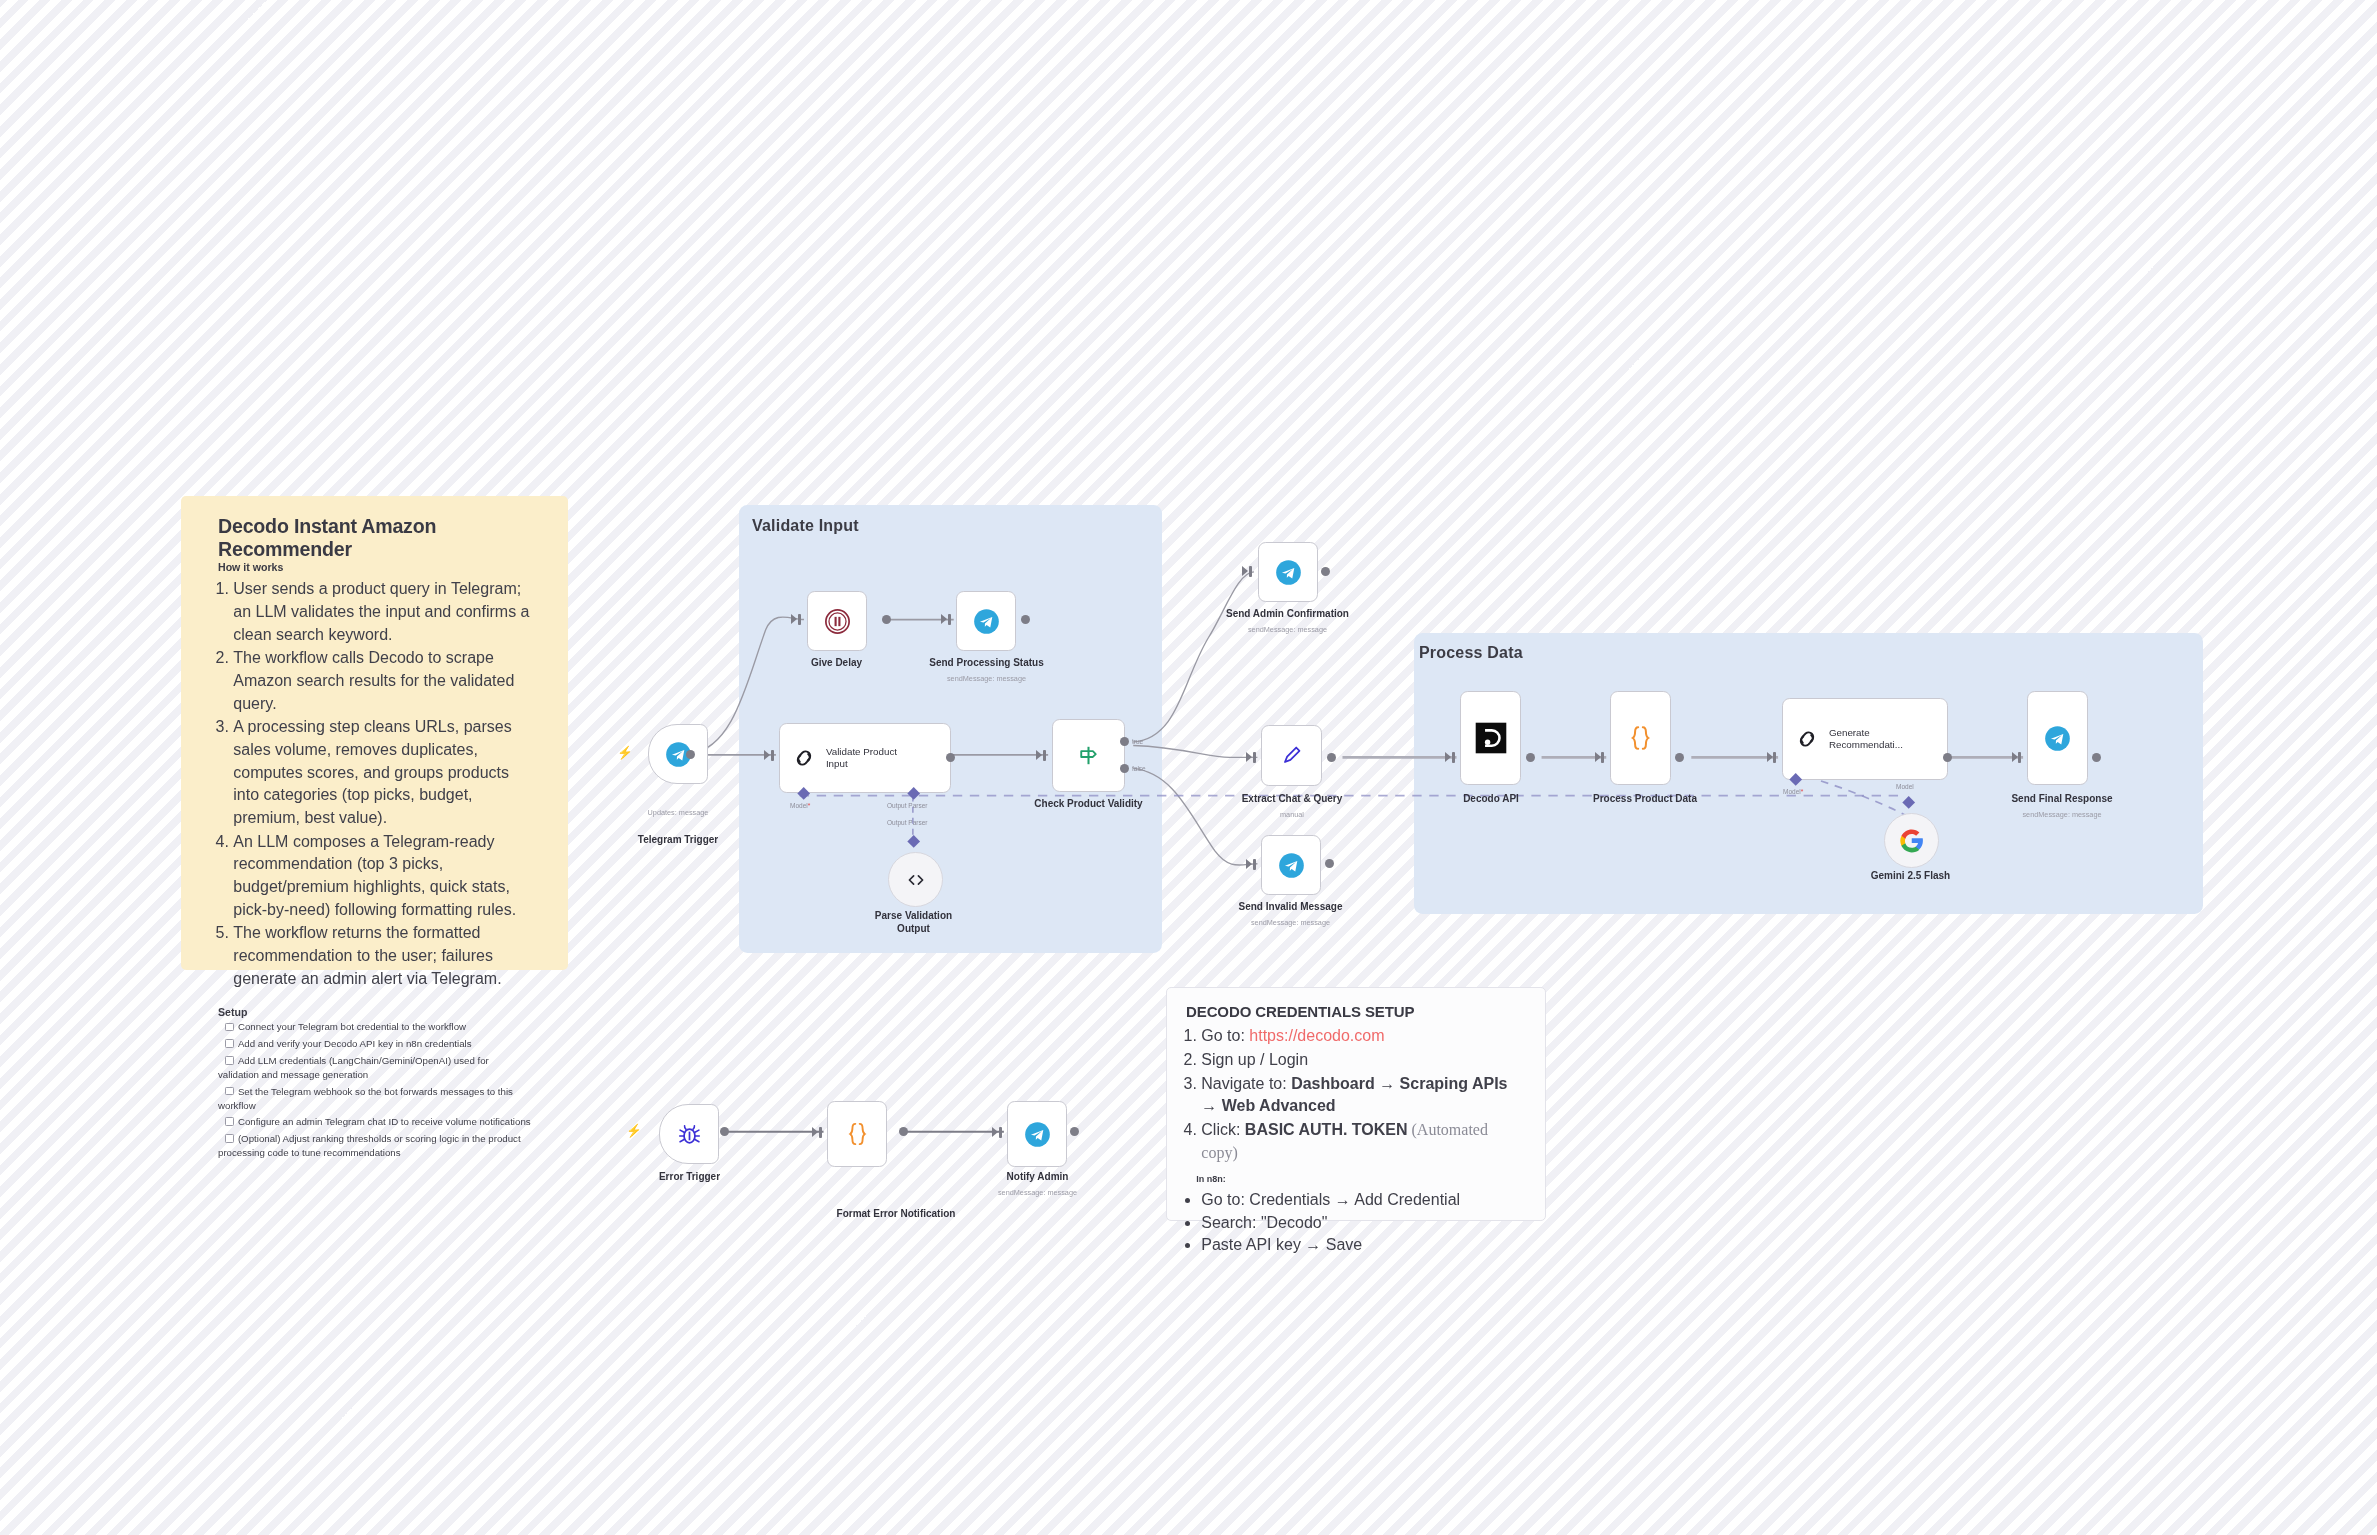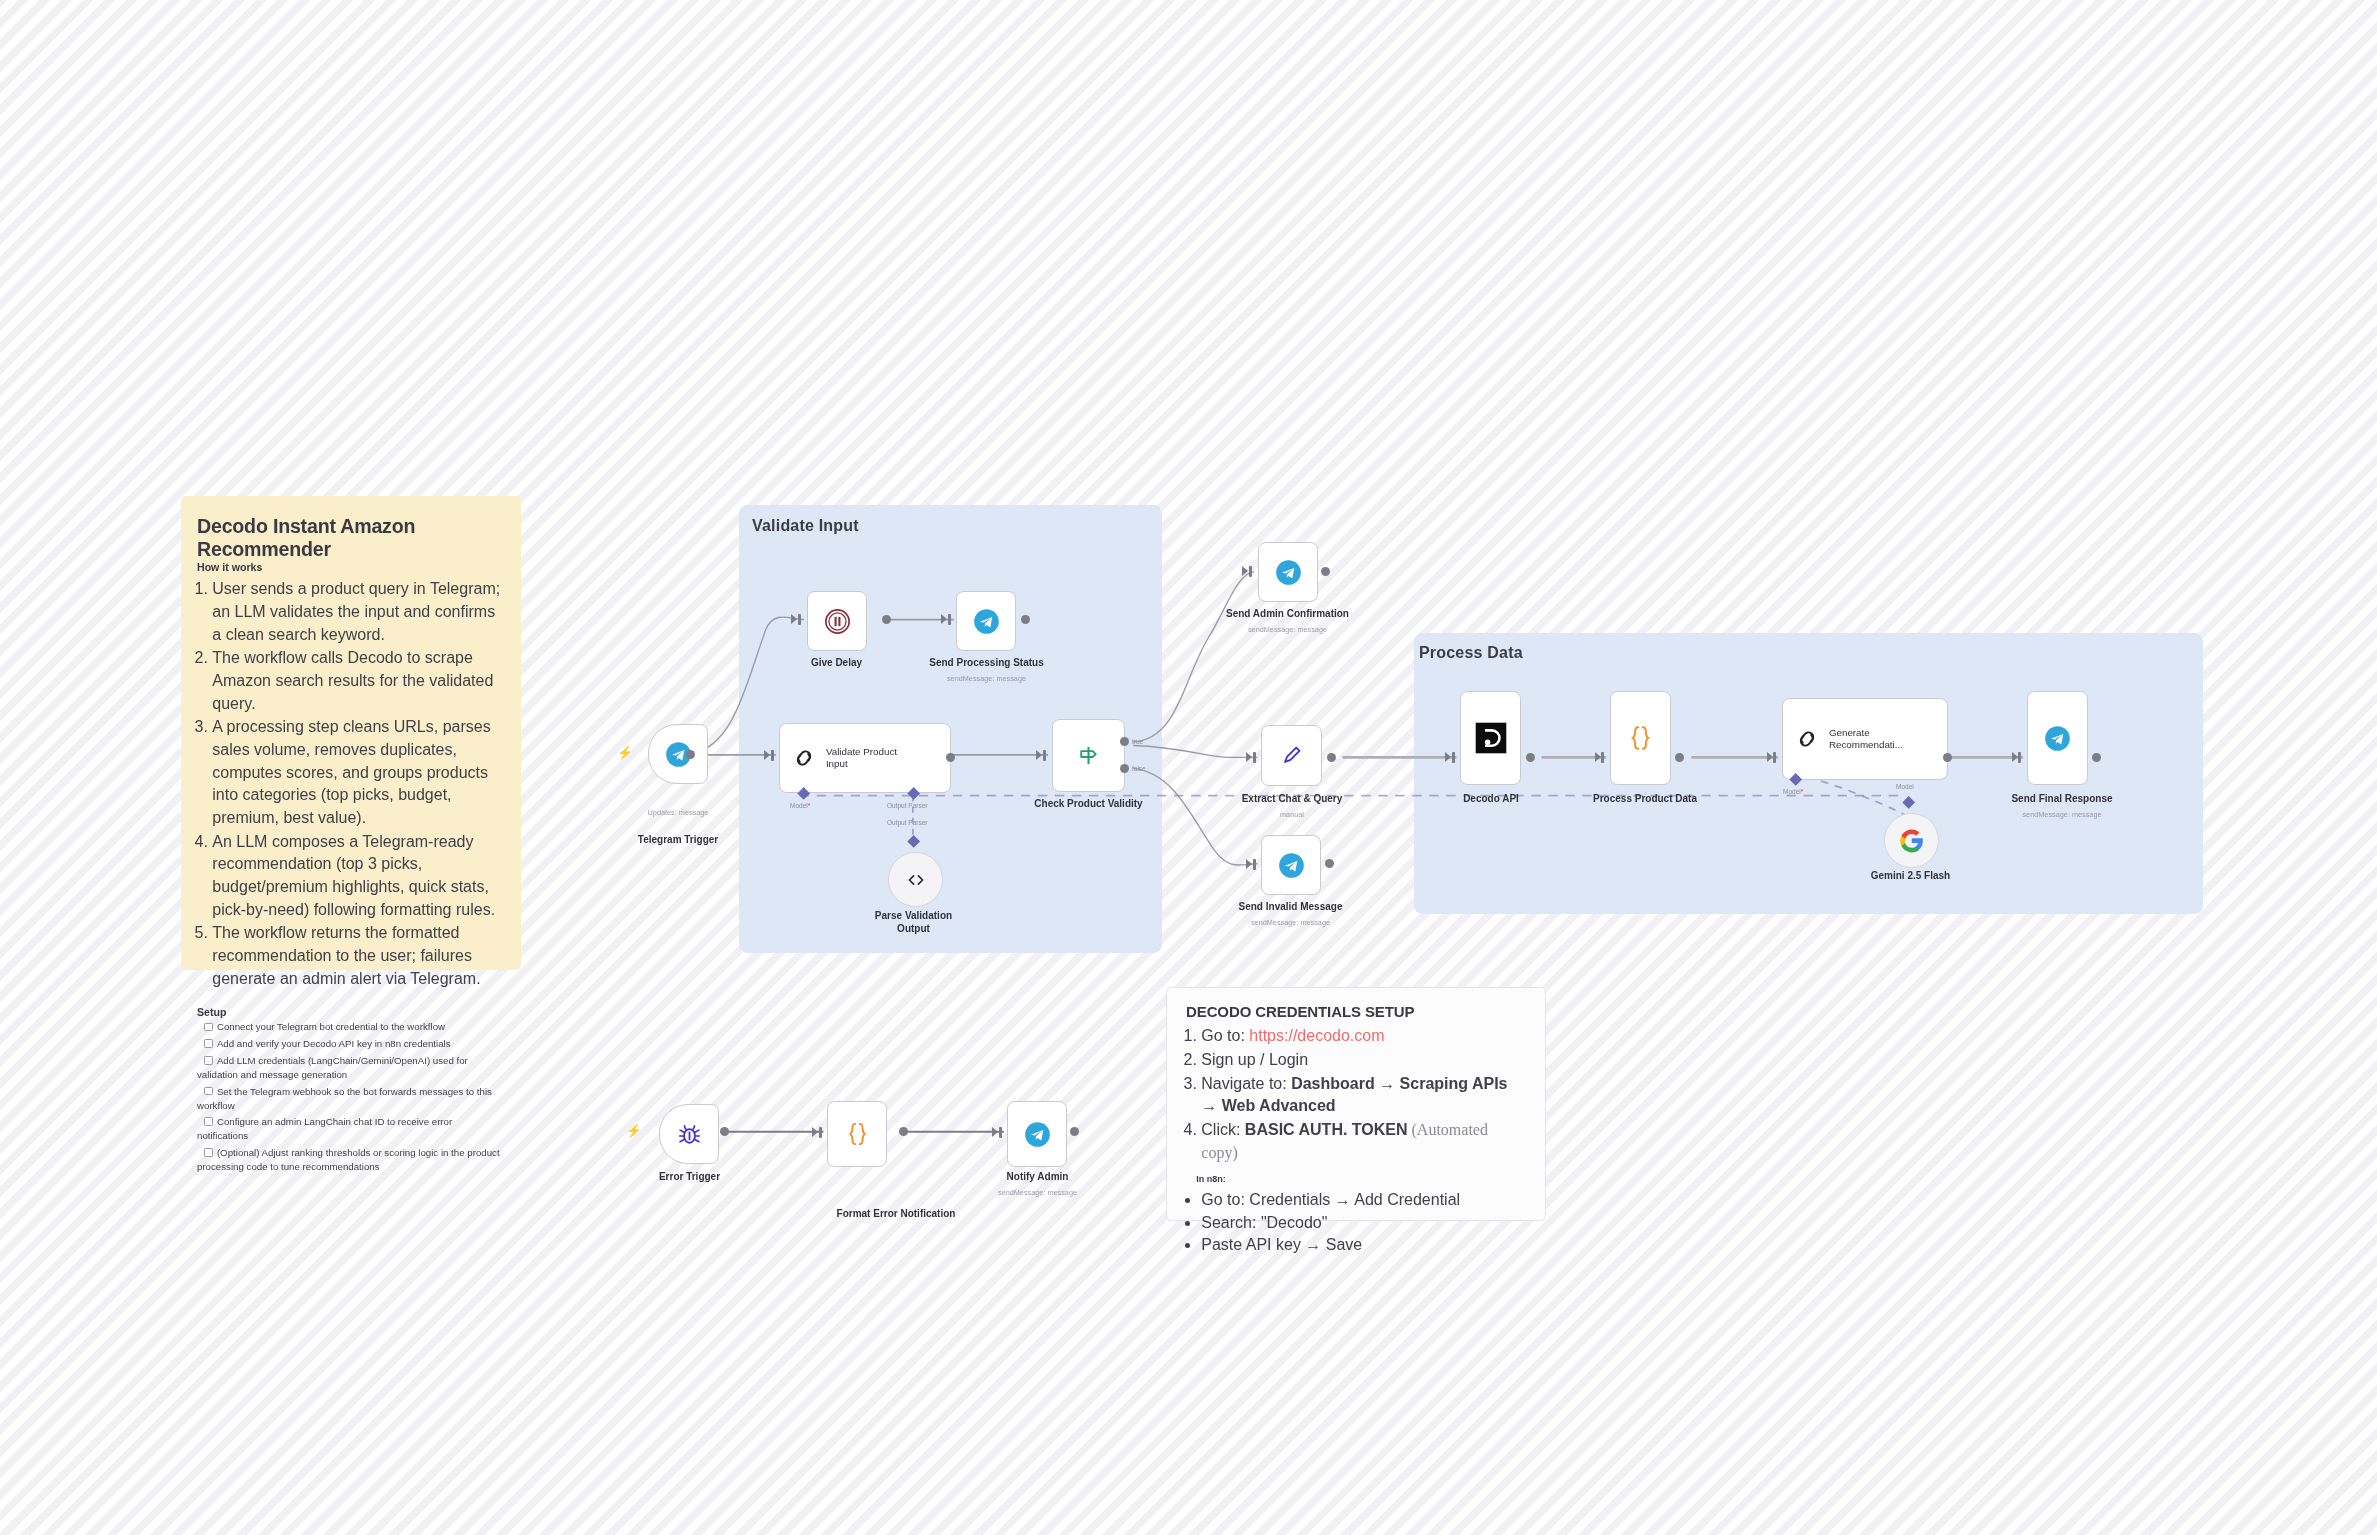--- a/index.html
+++ b/index.html
@@ -264,37 +264,37 @@
     <path d="M940,935 L2240,935" stroke="#8f8fc4" stroke-width="2" stroke-dasharray="11 9" fill="none" opacity="0.75"></path>
 
     <path d="M2243,960 C2230,952 2180,930 2135,916" stroke="#8f8fc4" stroke-width="2" stroke-dasharray="9 8" fill="none" opacity="0.8"></path>
 
     <path d="M1073,935 L1073,987" stroke="#8f8fc4" stroke-width="2" stroke-dasharray="7 6" fill="none" opacity="0.8"></path>
 
     <path d="M853,1330 L968,1330" stroke="#7d7d87" stroke-width="2.4" fill="none"></path>
     <path d="M1065,1330 L1180,1330" stroke="#7d7d87" stroke-width="2.4" fill="none"></path>
   </svg>
 
-  <div class="sticky yellow" style="left:181px; top:496px; width:340px; height:474px; padding:19px 16px;">
+  <div class="sticky yellow" style="left:181px; top:496px; width:387px; height:474px; padding:19px 37px;">
     <h1>Decodo Instant Amazon Recommender</h1>
     <h2 style="">How it works</h2>
     <ol>
       <li>User sends a product query in Telegram; an LLM validates the input and confirms a clean search keyword.</li>
       <li>The workflow calls Decodo to scrape Amazon search results for the validated query.</li>
       <li>A processing step cleans URLs, parses sales volume, removes duplicates, computes scores, and groups products into categories (top picks, budget, premium, best value).</li>
       <li>An LLM composes a Telegram-ready recommendation (top 3 picks, budget/premium highlights, quick stats, pick-by-need) following formatting rules.</li>
       <li>The workflow returns the formatted recommendation to the user; failures generate an admin alert via Telegram.</li>
     </ol>
     <h2 style="margin-top:15.3px;">Setup</h2>
     <div>
       <div class="setup-row"><span class="cb"></span><span>Connect your Telegram bot credential to the workflow</span></div>
       <div class="setup-row"><span class="cb"></span><span>Add and verify your Decodo API key in n8n credentials</span></div>
       <div class="setup-row"><span class="cb"></span><span>Add LLM credentials (LangChain/Gemini/OpenAI) used for validation and message generation</span></div>
       <div class="setup-row"><span class="cb"></span><span>Set the Telegram webhook so the bot forwards messages to this workflow</span></div>
-      <div class="setup-row"><span class="cb"></span><span>Configure an admin LangChain chat ID to receive error notifications</span></div>
+      <div class="setup-row"><span class="cb"></span><span>Configure an admin Telegram chat ID to receive volume notifications</span></div>
       <div class="setup-row"><span class="cb"></span><span>(Optional) Adjust ranking thresholds or scoring logic in the product processing code to tune recommendations</span></div>
     </div>
   </div>
 
 
   <div class="sticky white" style="left:1166px; top:987px; width:380px; height:234px; padding:15.3px 19px;">
     <h3 style="font-size:15px;">DECODO CREDENTIALS SETUP</h3>
     <ol class="cred-list">
       <li>
         <span>Go to: </span><span class="link-red">https://decodo.com</span>

